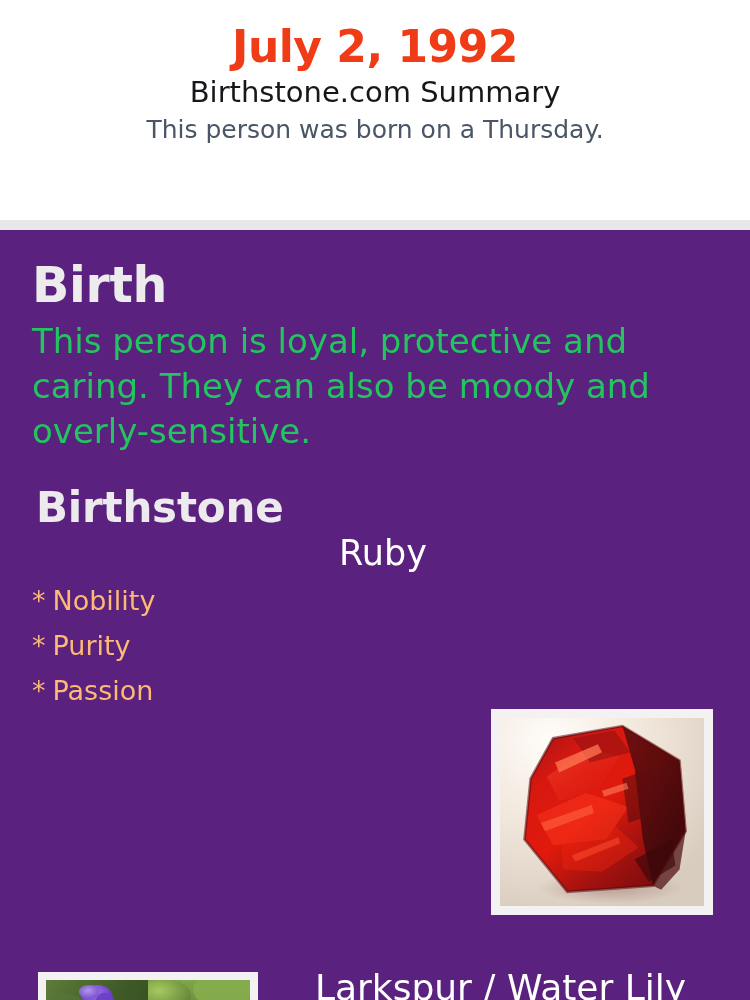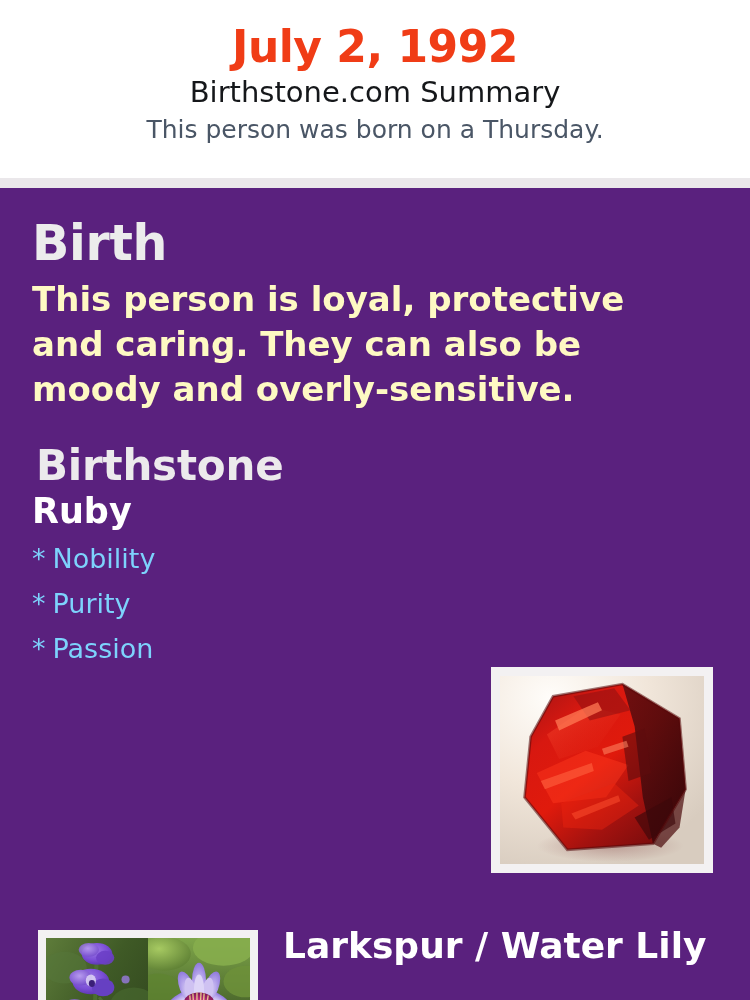--- a/index.html
+++ b/index.html
@@ -12,21 +12,21 @@
     height: 1000px;
     overflow: hidden;
     background: #ffffff;
     font-family: "DejaVu Sans", "Liberation Sans", sans-serif;
     -webkit-font-smoothing: antialiased;
   }
 
   
   .header {
     background: #ffffff;
-    height: 178px;
+    height: 220px;
     box-sizing: border-box;
     padding-top: 24px;
     text-align: center;
   }
   .date-title {
     font-size: 44px;
     font-weight: 700;
     line-height: 1.05;
     letter-spacing: -0.5px;
     margin: 0;
@@ -69,22 +69,22 @@
   .zodiac-name {
     font-size: 49px;
     font-weight: 700;
     color: #ececec;
     line-height: 1.05;
     margin: 0;
     letter-spacing: -0.3px;
   }
   .zodiac-desc {
     font-size: 34px;
-    font-weight: 700;
-    color: #fef9c3;
+    font-weight: 400;
+    color: #22c55e;
     line-height: 1.32;
     margin: 8px 0 0 0;
     max-width: 640px;
   }
 
   
   .stone-section {
     position: relative;
     margin-top: 32px;
     padding: 0 0 0 32px;
@@ -93,34 +93,35 @@
   .section-heading {
     font-size: 42px;
     font-weight: 700;
     color: #eceaec;
     line-height: 1.05;
     margin: 4px;
     letter-spacing: -0.2px;
   }
   .section-value {
     font-size: 35px;
-    font-weight: 700;
+    font-weight: 400;
     color: #ffffff;
     line-height: 1.12;
     margin: 2px 16px 0 0;
+    text-align: center;
   }
   .trait-list {
     list-style: none;
     margin: 6px 0 0 0;
     padding: 0;
   }
   .trait-list li {
     font-size: 27px;
     font-weight: 400;
-    color: #7dd3fc;
+    color: #fdba74;
     line-height: 1.66;
     white-space: nowrap;
   }
   .trait-list li .star {
     display: inline-block;
     margin-right: 7px;
   }
 
   
   .photo-frame {

